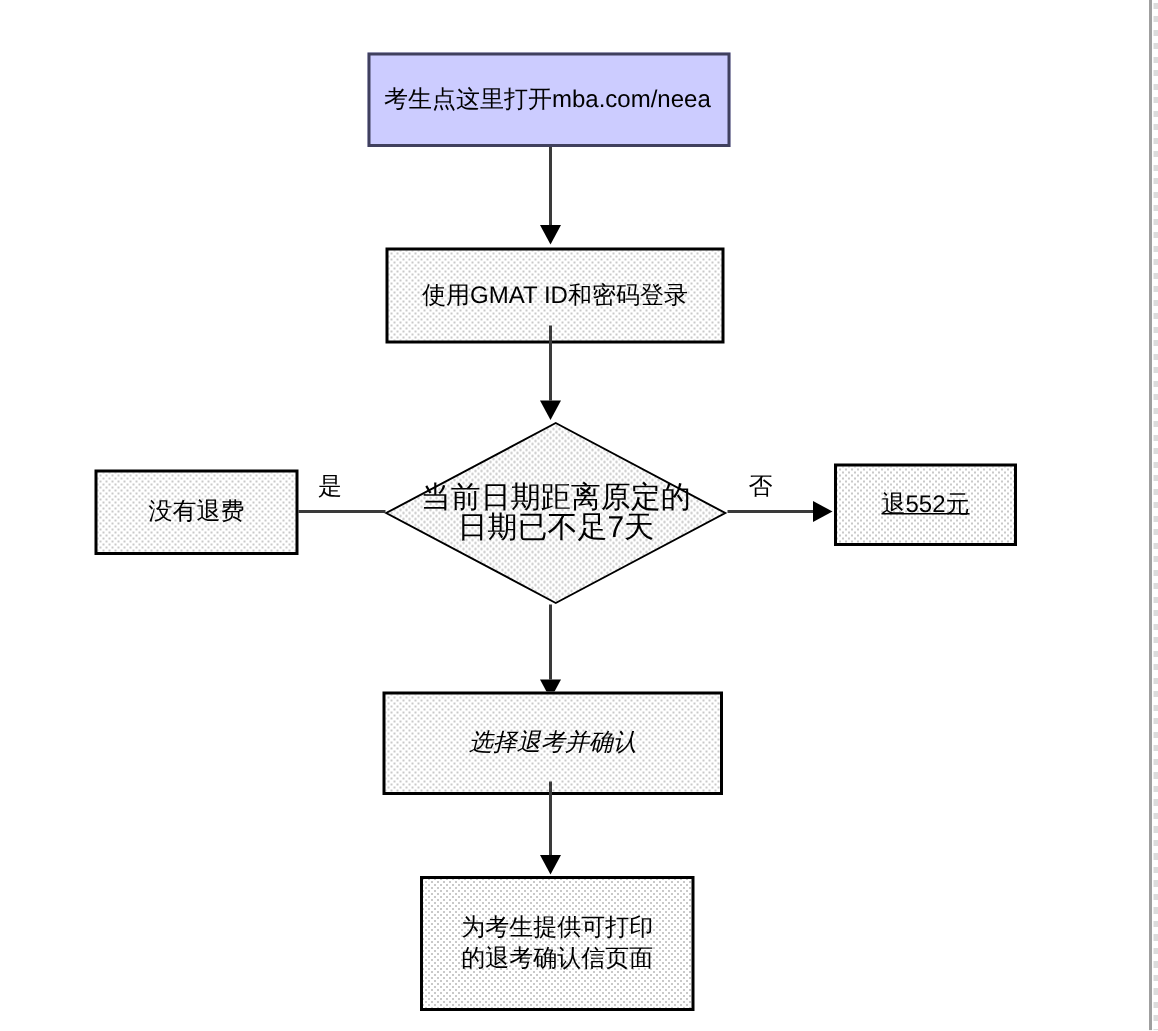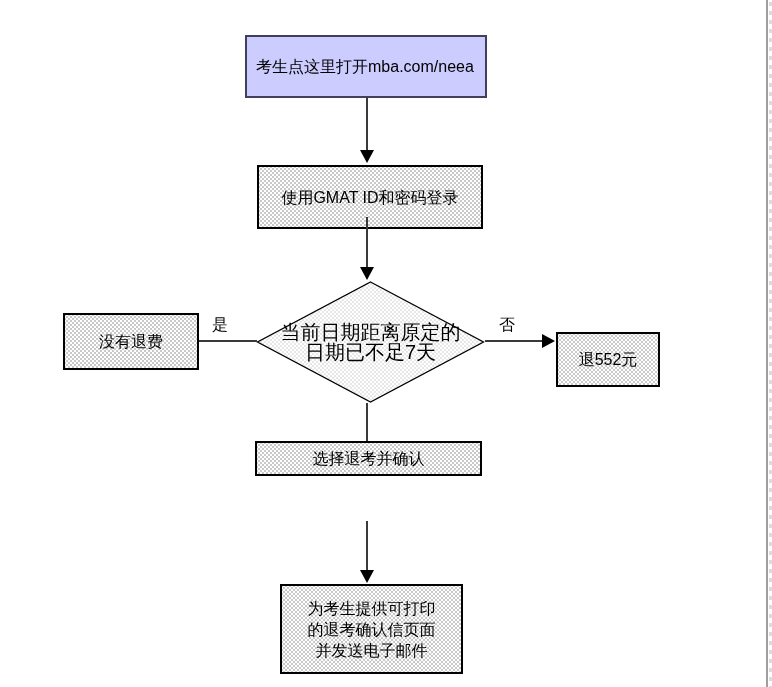--- a/index.html
+++ b/index.html
@@ -149,34 +149,33 @@
   </div>
 
   <div class="edge-label" style="left:212px; top:316px;">是</div>
   <div class="harrow harrow-left" style="left:197px; top:340px; width:60px;"></div>
   <div class="node node-dotted" style="left:63px; top:313px; width:136px; height:57px;">
     <span>没有退费</span>
   </div>
 
   <div class="edge-label" style="left:499px; top:316px;">否</div>
   <div class="harrow harrow-right" style="left:485px; top:340px; width:57px;"></div>
-  <div class="node node-dotted" style="left:556px; top:332px; width:104px; height:55px;">
+  <div class="node node-dotted" style="left:556px; top:309px; width:122px; height:55px;text-decoration:underline;">
     <span>退552元</span>
   </div>
 
   <div class="varrow" style="left:366px; top:403px; height:50px;"></div>
 
-  <div class="node node-dotted" style="left:255px; top:441px; width:227px; height:35px;">
+  <div class="node node-dotted" style="left:255px; top:461px; width:227px; height:69px;font-style:italic;">
     <span>选择退考并确认</span>
   </div>
 
   <div class="varrow" style="left:366px; top:521px; height:49px;"></div>
 
   <div class="node node-dotted" style="left:280px; top:584px; width:183px; height:90px;">
     <span>为考生提供可打印</span>
     <span>的退考确认信页面</span>
-    <span>并发送电子邮件</span>
   </div>
 
   <div class="right-line"></div>
   <div class="right-dashes"></div>
 
 </div>
 
 </body></html>

